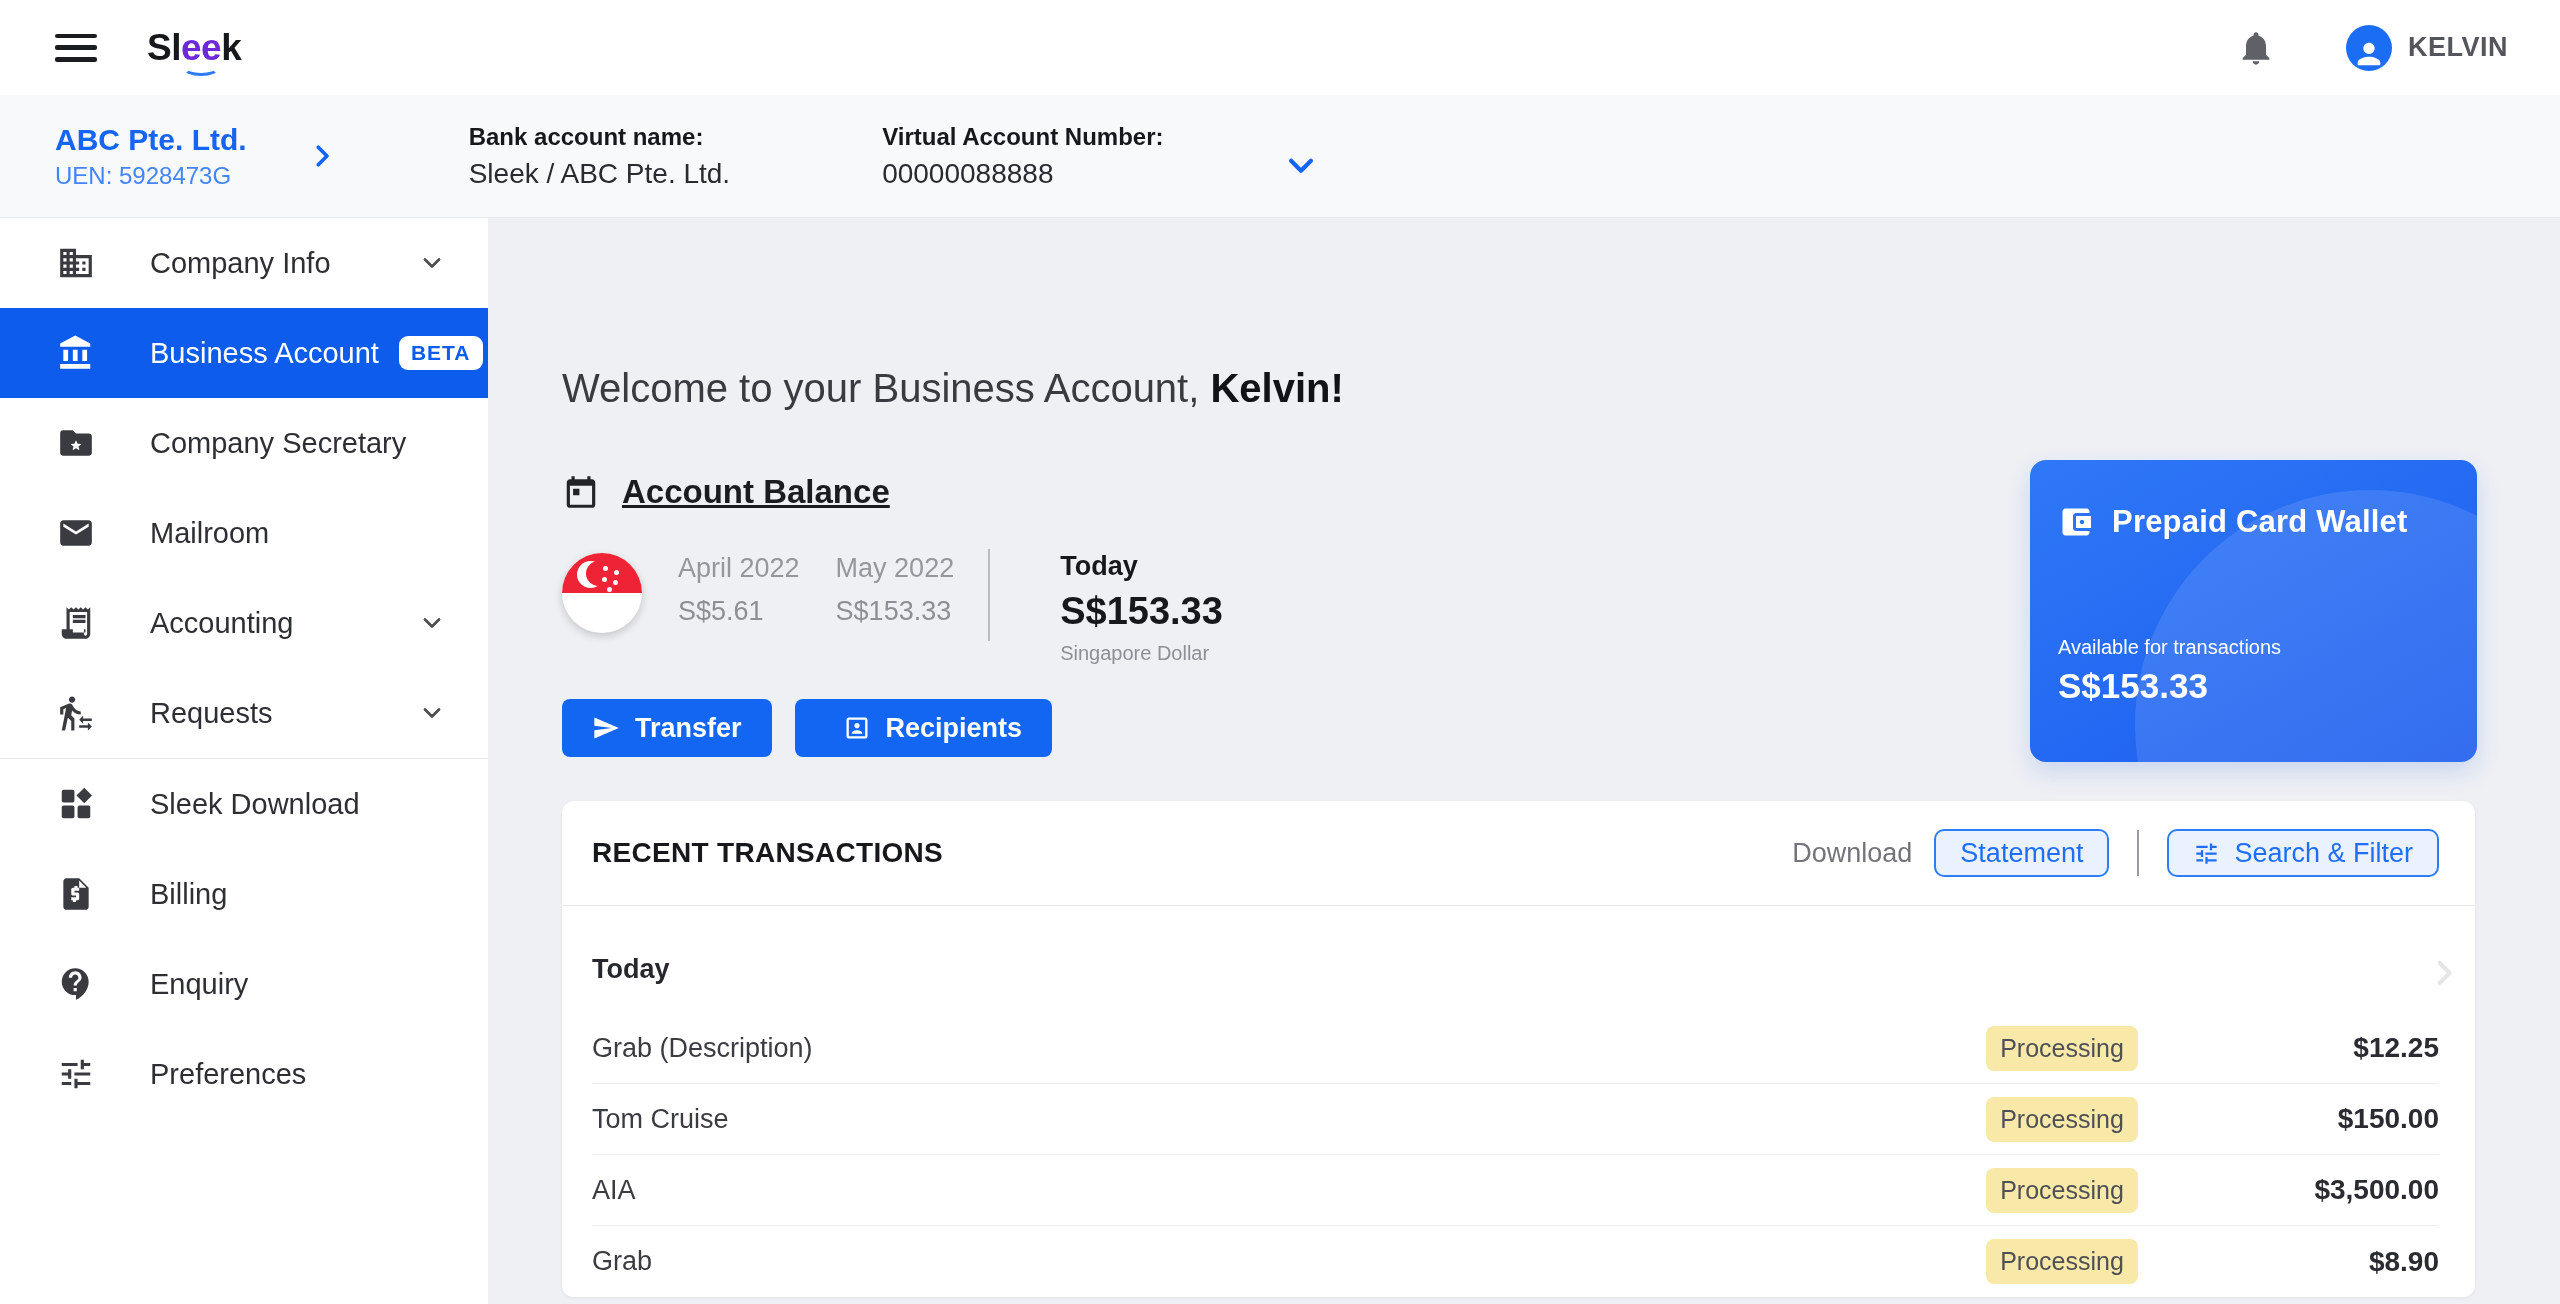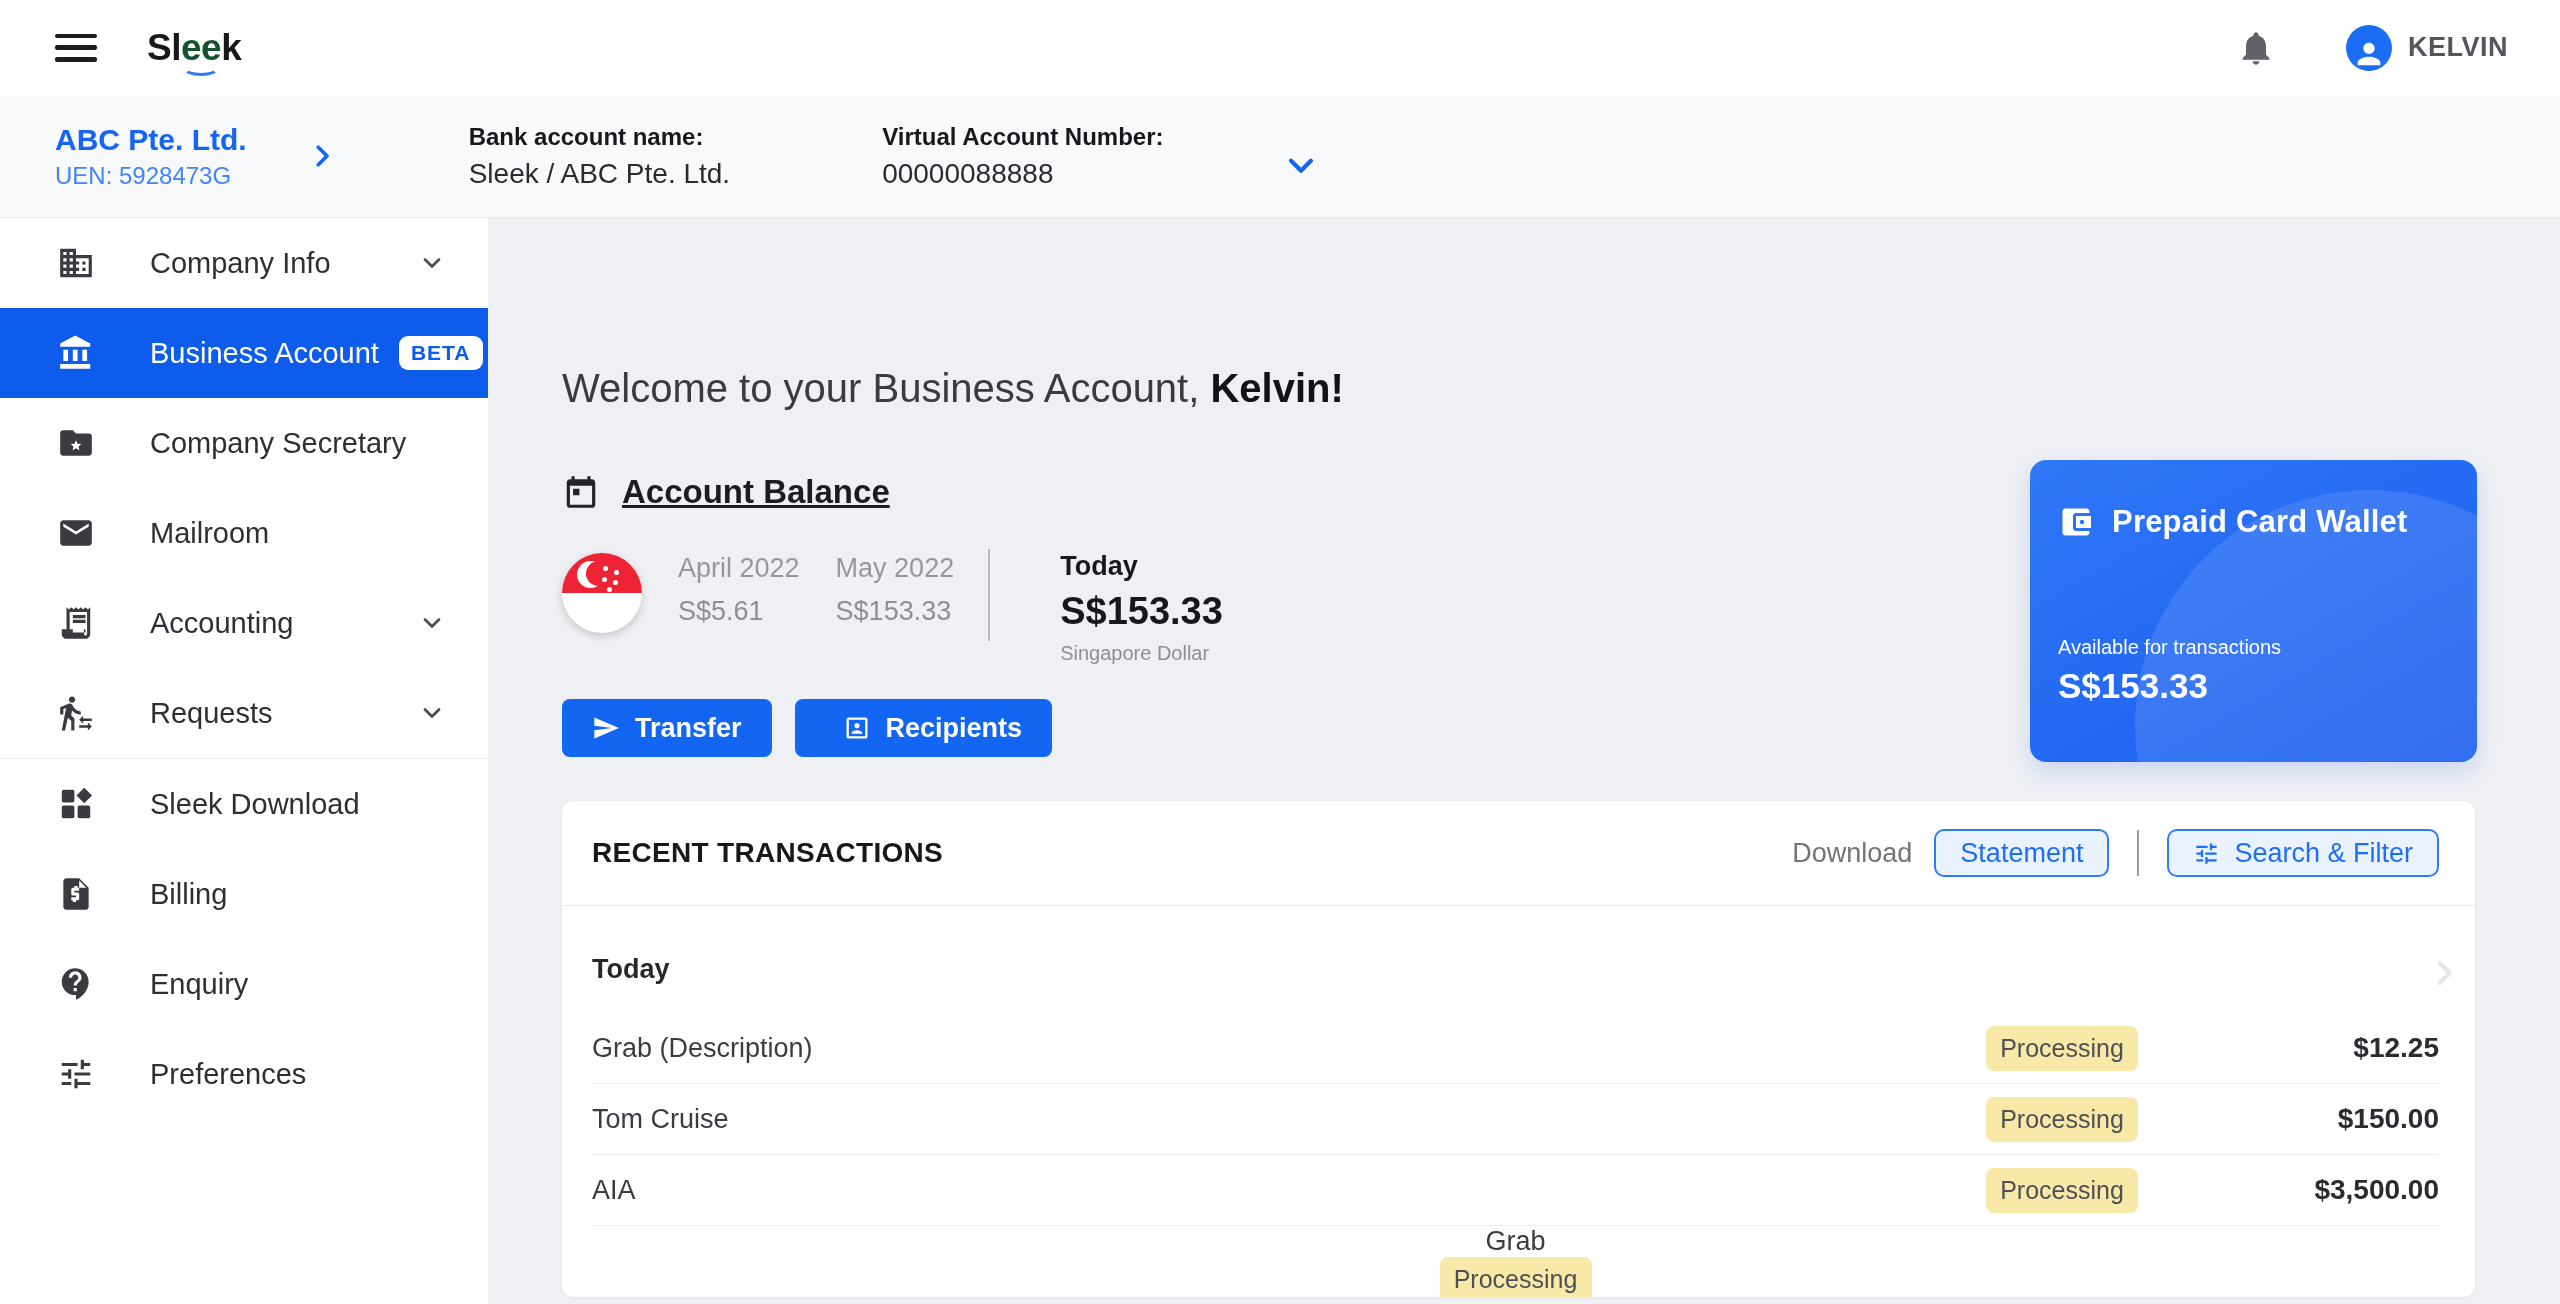--- a/index.html
+++ b/index.html
@@ -9,21 +9,21 @@
 
   
   .topbar { height:95px; background:#ffffff; display:flex; align-items:center;
     justify-content:space-between; padding:0 52px 0 55px; flex:0 0 auto; }
   .topbar-left { display:flex; align-items:center; }
   .hamburger { width:42px; height:28px; display:flex; flex-direction:column;
     justify-content:space-between; cursor:pointer; }
   .hamburger span { display:block; height:4.5px; background:#1b1c20; border-radius:2px; }
   .logo { margin-left:50px; font-size:37px; font-weight:bold; color:#17181c;
     position:relative; letter-spacing:-0.5px; cursor:pointer; }
-  .logo .ee { color:#14532d;margin-top:32px; }
+  .logo .ee { color:#6d28d9;margin-top:32px; }
   .logo .smile { position:absolute; left:36px; bottom:-7px; width:36px; height:16px;
     border:3.5px solid transparent; border-bottom-color:#2f7bf6; border-radius:50%; }
   .topbar-right { display:flex; align-items:center; }
   .bell { width:40px; height:40px; color:#5f6166; margin-right:70px; cursor:pointer; }
   .avatar { width:46px; height:46px; border-radius:50%; background:#1b6ef3; color:#fff;
     display:flex; align-items:flex-end; justify-content:center; overflow:hidden; cursor:pointer; }
   .avatar svg { width:34px; height:34px; }
   .username { margin-left:16px; font-size:27px; font-weight:bold; color:#55565c;
     letter-spacing:0.5px; cursor:pointer; }
 
@@ -119,21 +119,21 @@
     border-radius:10px; font-size:27px; display:inline-flex; align-items:center;
     padding:0 24px; cursor:pointer; font-family:"Liberation Sans","DejaVu Sans",sans-serif; }
   .btn-outline svg { width:27px; height:27px; margin-right:14px; }
   .ctrl-sep { width:2px; height:46px; background:#9a9ba1; margin:0 28px; }
 
   .tx-body { padding:0 36px 0 30px; position:relative; }
   .tx-group-title { font-size:27px; font-weight:bold; color:#26272c; padding:48px 0 28px; }
   .ghost-chevron { position:absolute; right:14px; top:50px; width:34px; height:34px; color:#e6e6ea; }
   .tx-row { display:flex; align-items:center; height:71px; border-bottom:1px solid #ededf0;
     cursor:pointer; }
-  .tx-row:last-child { border-bottom:none;flex-direction:column; }
+  .tx-row:last-child { border-bottom:none; }
   .tx-name { flex:1; font-size:27px; color:#3b3c42; }
   .tx-status { width:152px; flex:0 0 auto; }
   .status-badge { display:block; background:#f8e9a9; color:#4f5055; font-size:25px;
     padding:8px 0; text-align:center; border-radius:8px; }
   .tx-amount { width:301px; flex:0 0 auto; text-align:right; font-size:28px;
     font-weight:bold; color:#2b2c31; }
 </style>
 </head>
 <body>
 

